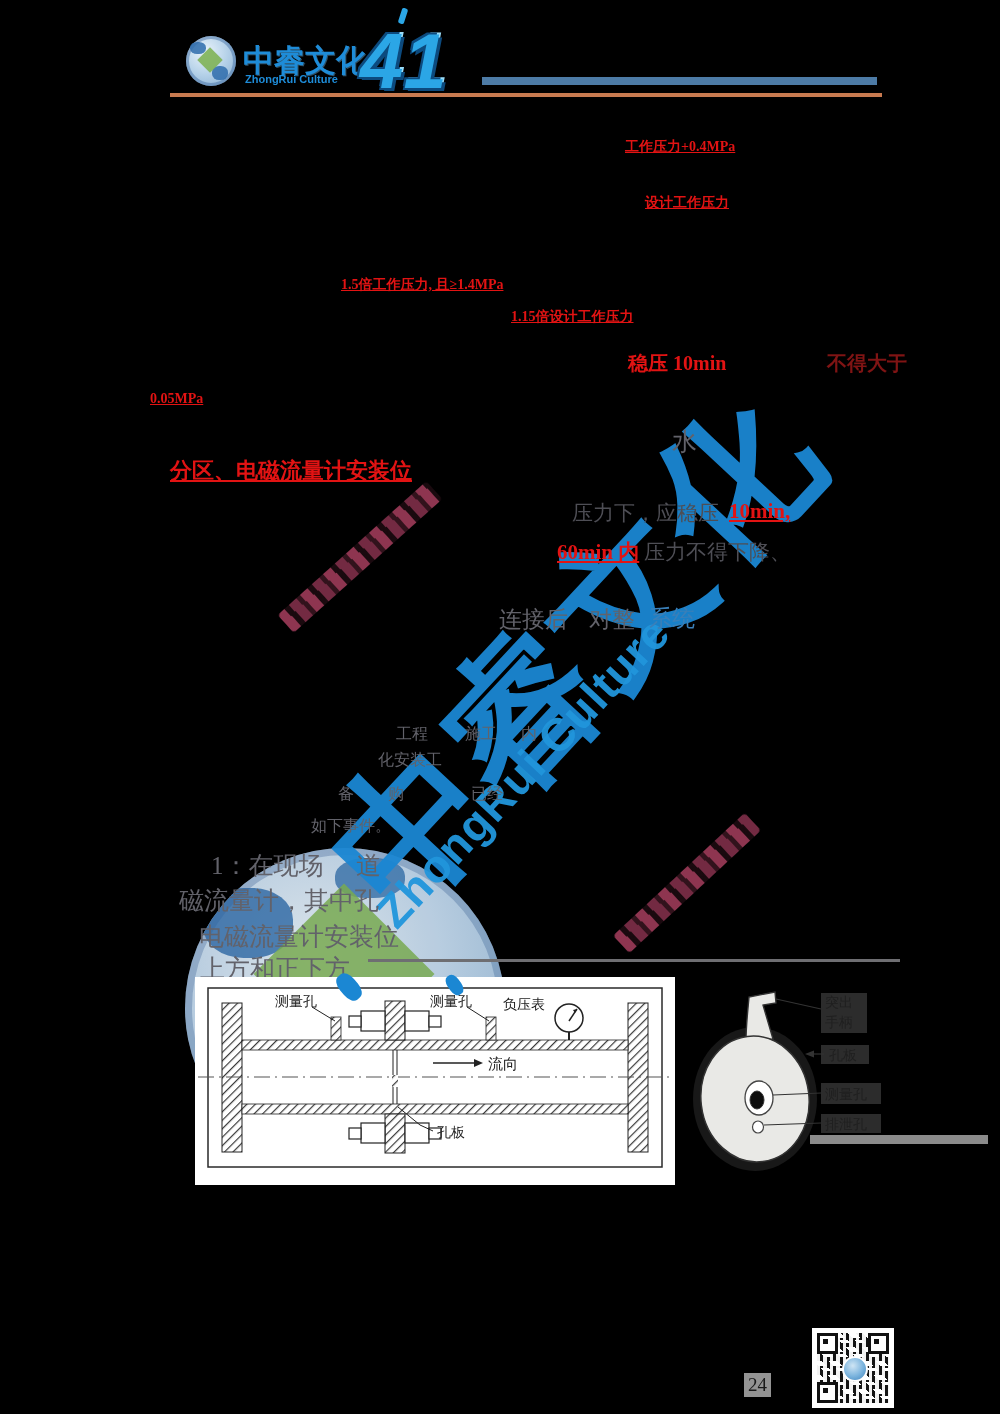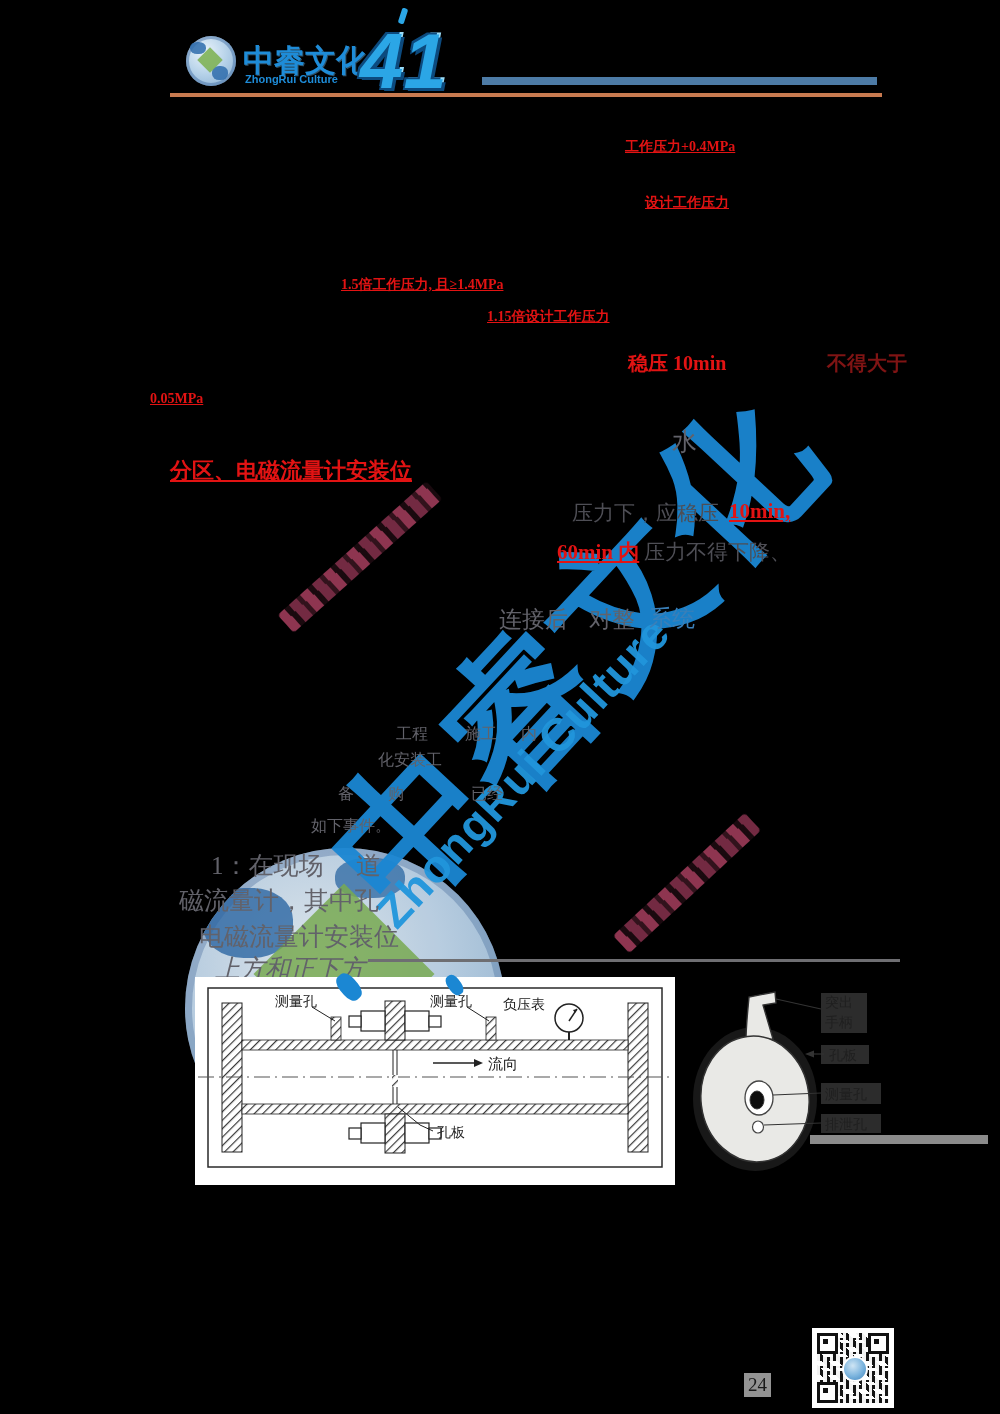--- a/index.html
+++ b/index.html
@@ -94,21 +94,21 @@
 <div class="abs brand-cn">中睿文化</div>
 <div class="abs brand-en">ZhongRui Culture</div>
 <div class="abs badge-25">41</div>
 <div class="abs badge-tick"></div>
 <div class="abs bar-blue"></div>
 <div class="abs rule-orange"></div>
 
 <span class="abs red u fs19" style="left:625px;top:138px;">工作压力+0.4MPa</span>
 <span class="abs red u fs19" style="left:645px;top:194px;">设计工作压力</span>
 <span class="abs red u fs19" style="left:341px;top:276px;">1.5倍工作压力, 且≥1.4MPa</span>
-<span class="abs red u fs19" style="left:487px;top:308px;text-align:right;">1.15倍设计工作压力</span>
+<span class="abs red u fs19" style="left:511px;top:308px;text-align:right;">1.15倍设计工作压力</span>
 <span class="abs red fs20" style="left:628px;top:350px;">稳压 10min</span>
 <span class="abs darkred fs20" style="left:827px;top:350px;">不得大于</span>
 <span class="abs red u fs19" style="left:150px;top:391px;">0.05MPa</span>
 <span class="abs red u" style="left:170px;top:456px;font-size:22px;">分区、电磁流量计安装位</span>
 <span class="abs grayd fs21" style="left:572px;top:499px;">压力下，应稳压</span>
 <span class="abs red u fs21" style="left:729px;top:499px;">10min,</span>
 <span class="abs red u fs21" style="left:557px;top:538px;">60min 内</span>
 <span class="abs grayd fs21" style="left:644px;top:538px;">压力不得下降、</span>
 
 <span class="abs gray fs25" style="left:672px;top:425px;">水</span>
@@ -120,21 +120,21 @@
 <span class="abs gray fs24" style="left:521px;top:724px;">内</span>
 <span class="abs gray fs24" style="left:378px;top:750px;">化安装工</span>
 <span class="abs gray fs24" style="left:338px;top:784px;">备</span>
 <span class="abs gray fs24" style="left:388px;top:784px;">购</span>
 <span class="abs gray fs24" style="left:471px;top:784px;">已经</span>
 <span class="abs gray fs24" style="left:311px;top:816px;">如下事件。</span>
 <span class="abs gray fs25" style="left:211px;top:849px;">1：在现场</span>
 <span class="abs gray fs25" style="left:356px;top:849px;">道</span>
 <span class="abs gray fs25" style="left:179px;top:884px;">磁流量计，其中孔</span>
 <span class="abs gray fs25" style="left:199px;top:920px;">电磁流量计安装位</span>
-<span class="abs gray fs25" style="left:215px;top:952px;font-style:italic;">上方和正下方</span>
+<span class="abs gray fs25" style="left:200px;top:952px;">上方和正下方</span>
 <div class="abs blank-line"></div>
 
 <svg class="abs diagram d-pipe" width="480" height="208" viewBox="0 0 480 208">
   <defs>
     <pattern id="hatch" patternUnits="userSpaceOnUse" width="6" height="6" patternTransform="rotate(45)">
       <rect width="6" height="6" fill="#ffffff"></rect>
       <line x1="0" y1="0" x2="0" y2="6" stroke="#3a3a3a" stroke-width="2.4"></line>
     </pattern>
   </defs>
   <rect x="0" y="0" width="480" height="208" fill="#ffffff"></rect>

